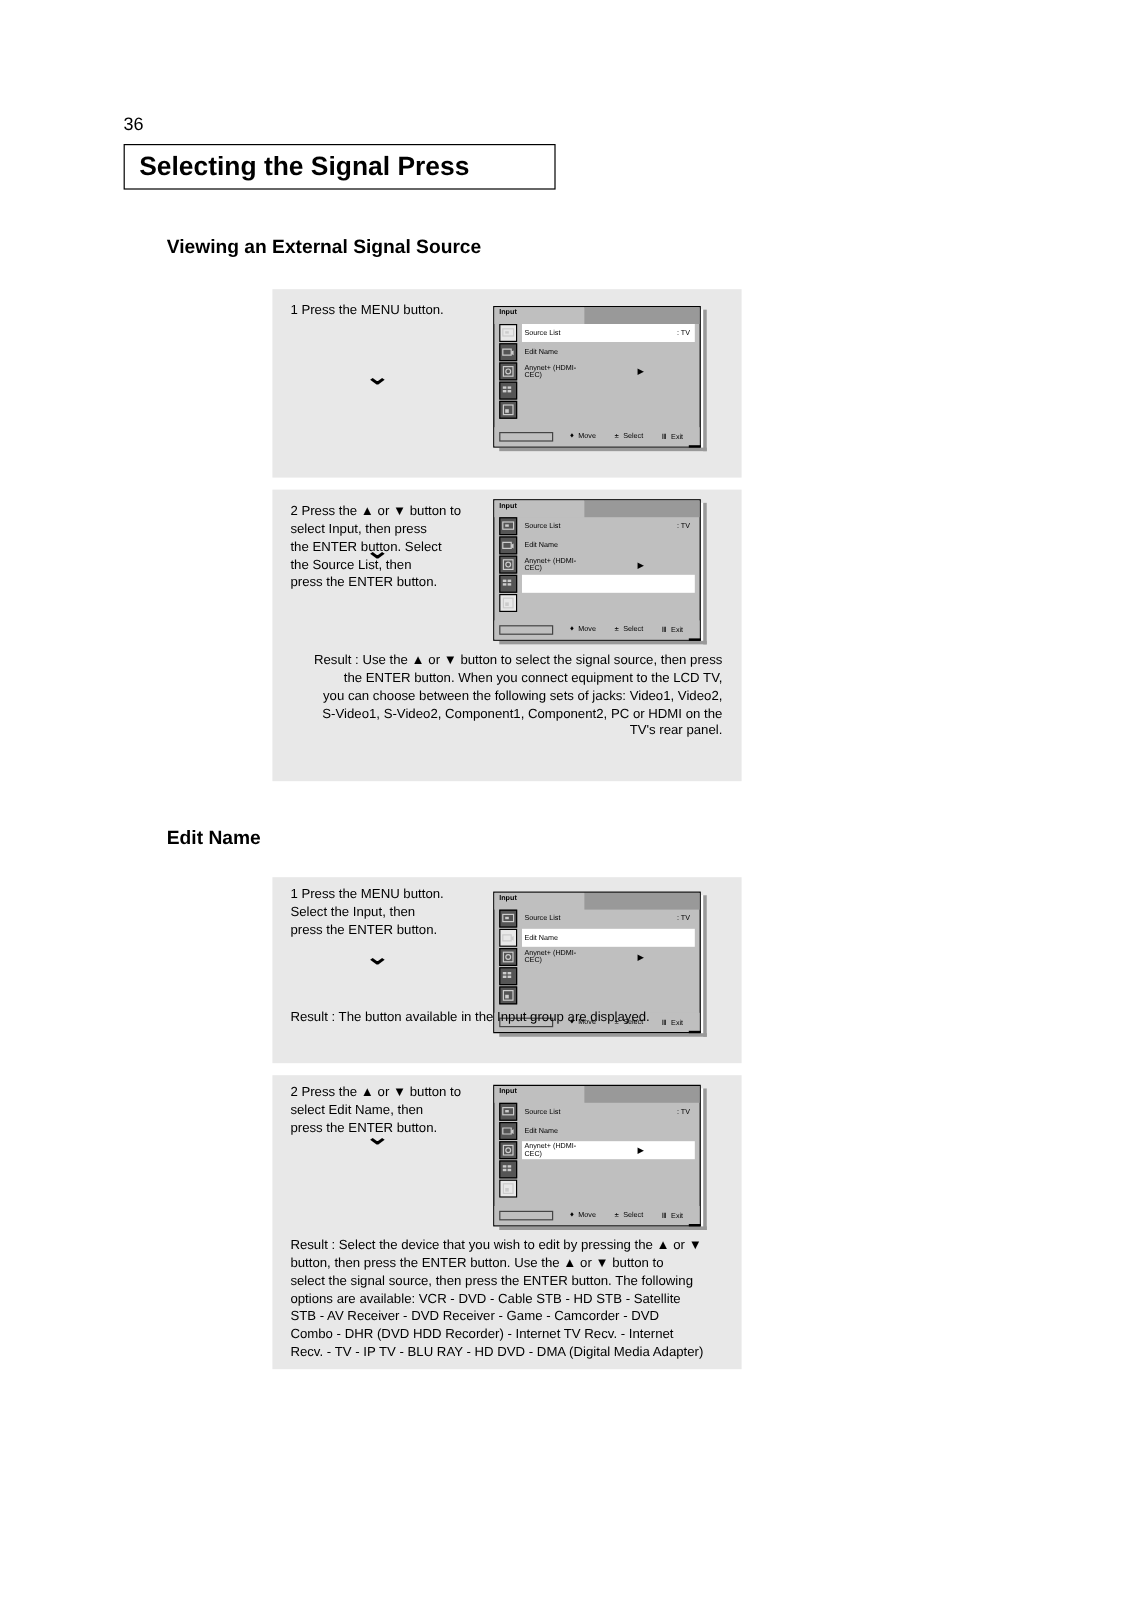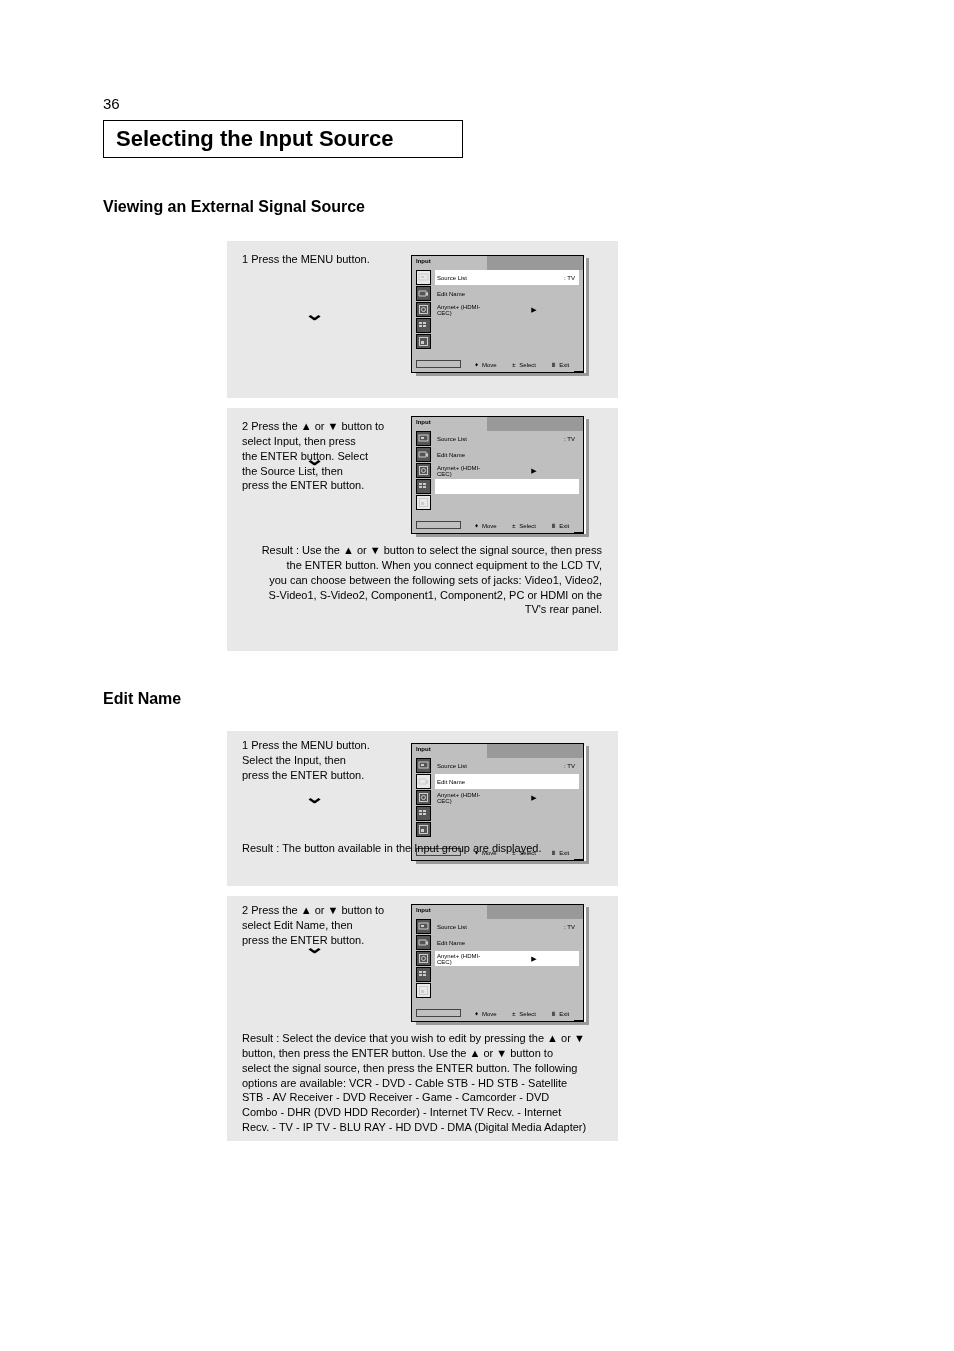--- a/index.html
+++ b/index.html
@@ -32,20 +32,21 @@
     display: flex;
     align-items: center;
     padding-left: 12px;
     font-size: 22px;
     font-weight: bold;
   }
   .section-title {
     position: absolute;
     font-size: 16px;
     font-weight: bold;
+    margin-left: 36px;
   }
   .sec1 { top: 198px; left: 103px; }
   .sec2 { top: 690px; left: 103px; }
 
   
   .block {
     position: absolute;
     left: 227px;
     width: 391px;
     background: #E8E8E8;
@@ -108,21 +109,21 @@
   .footer { position:absolute; bottom:0; left:0; right:0; height:16px; background:#BFBFBF; font-size:6px; display:flex; align-items:center; }
   .footer .ftab { width:45px; height:8px; border:1px solid #444; margin-left:4px; }
   .footer .fspacer { flex:1; display:flex; justify-content:space-around; padding:0 6px; }
   .corner { position:absolute; right:-1px; bottom:-1px; width:10px; height:2px; background:#000; }
 </style>
 </head>
 <body>
 
 <div class="page">
   <div class="page-num">36</div>
-  <div class="title-box">Selecting the Input Source</div>
+  <div class="title-box">Selecting the Signal Press</div>
 
   <div class="section-title sec1">Viewing an External Signal Source</div>
   <div class="section-title sec2">Edit Name</div>
 
 <div class="block b1">
       <div class="steptext" style="top: 11px; white-space: pre-line;">1  Press the MENU button.</div>
       <div class="chev" style="top: 62px;">⌄</div>
       <div class="osd-shadow" style="top: 17px;"></div>
       <div class="osd" style="top: 14px;">
   <div class="osd-top">

